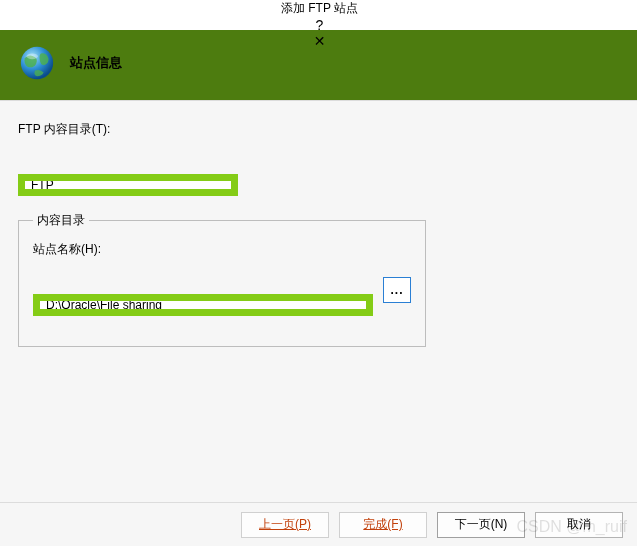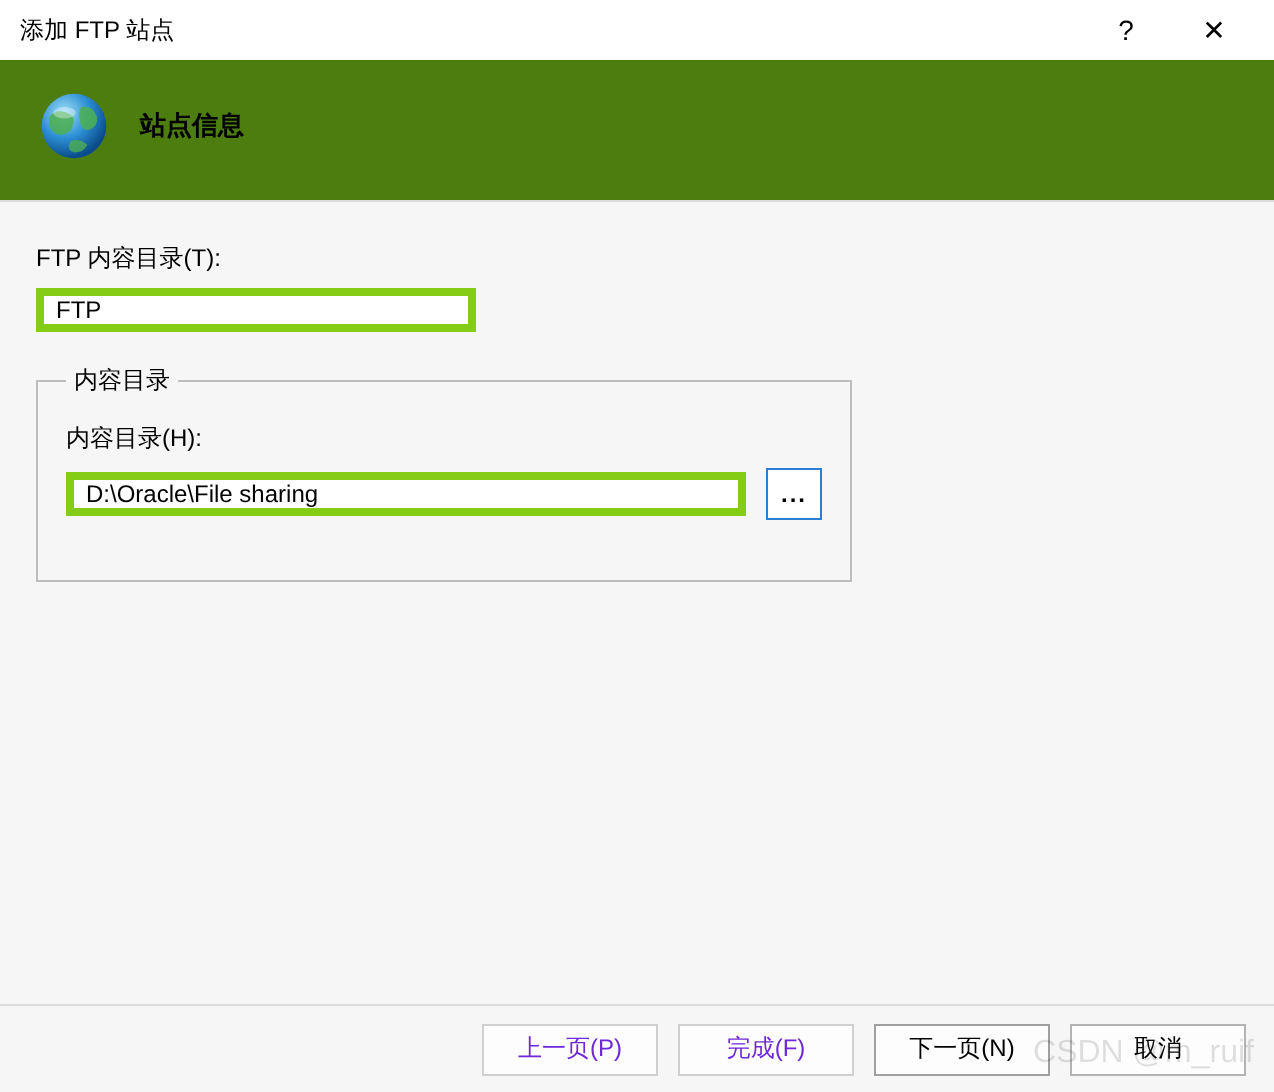--- a/index.html
+++ b/index.html
@@ -12,20 +12,21 @@
       overflow: hidden;
       position: relative;
       color: #000;
     }
     .titlebar {
       height: 30px;
       display: flex;
       align-items: center;
       padding: 0 8px 0 10px;
       background: #fff;
+      flex-direction: column;
     }
     .titlebar .title { flex: 1; font-size: 12px; }
     .titlebar .ctl { width: 44px; text-align: center; font-size: 14px; cursor: default; }
     .header {
       display: flex;
       align-items: center;
       gap: 14px;
       padding: 14px 18px 18px 18px;
       background: #4d7c0f;
     }
@@ -36,26 +37,27 @@
     .header-title { font-weight: bold; font-size: 13px; }
     .divider { height: 1px; background: #dcdcdc; }
     .content {
       padding: 20px 18px 10px 18px;
       background: #f6f6f6;
       height: 414px;
     }
     .field-row { margin-bottom: 8px; }
     .label { font-size: 12px; margin-bottom: 6px; display: block; }
     .textbox {
-      border: 4px solid #84cc16;
+      border: 7px solid #84cc16;
       background: #fff;
       height: 22px;
       padding: 2px 6px;
       font-size: 12px;
       font-family: inherit;
+      margin-top: 30px;
     }
     .textbox.site-name { width: 220px; }
     .textbox.path { width: 340px; }
     fieldset {
       border: 1px solid #bdbdbd;
       margin-top: 16px;
       padding: 12px 14px 22px 14px;
       width: 378px;
     }
     legend { font-size: 12px; padding: 0 4px; }
@@ -85,22 +87,23 @@
     .btn {
       min-width: 88px;
       height: 26px;
       border: 1px solid #b3b3b3;
       background: #fdfdfd;
       font-size: 12px;
       font-family: inherit;
       cursor: default;
     }
     .btn.disabled {
-      color: #6d28d9;
+      color: #c2410c;
       border-color: #d0d0d0;
+      text-decoration: underline;
     }
     .btn.primary {
       border: 1px solid #a0a0a0;
     }
     .watermark {
       position: absolute;
       right: 10px; bottom: 10px;
       color: rgba(0,0,0,0.12);
       font-size: 16px;
       pointer-events: none;
@@ -139,21 +142,21 @@
 
 <div class="content">
   <div class="field-row">
     <label class="label">FTP 内容目录(T):</label>
     <input type="text" class="textbox site-name" value="FTP" style="">
   </div>
 
   <fieldset>
     <legend>内容目录</legend>
     <div class="field-row">
-      <label class="label">内容目录(H):</label>
+      <label class="label">站点名称(H):</label>
       <div class="path-row">
         <input type="text" class="textbox path" value="D:\Oracle\File sharing" style="">
         <button class="browse-btn">
             <span>...</span>
           </button>
       </div>
     </div>
   </fieldset>
 </div>
 

